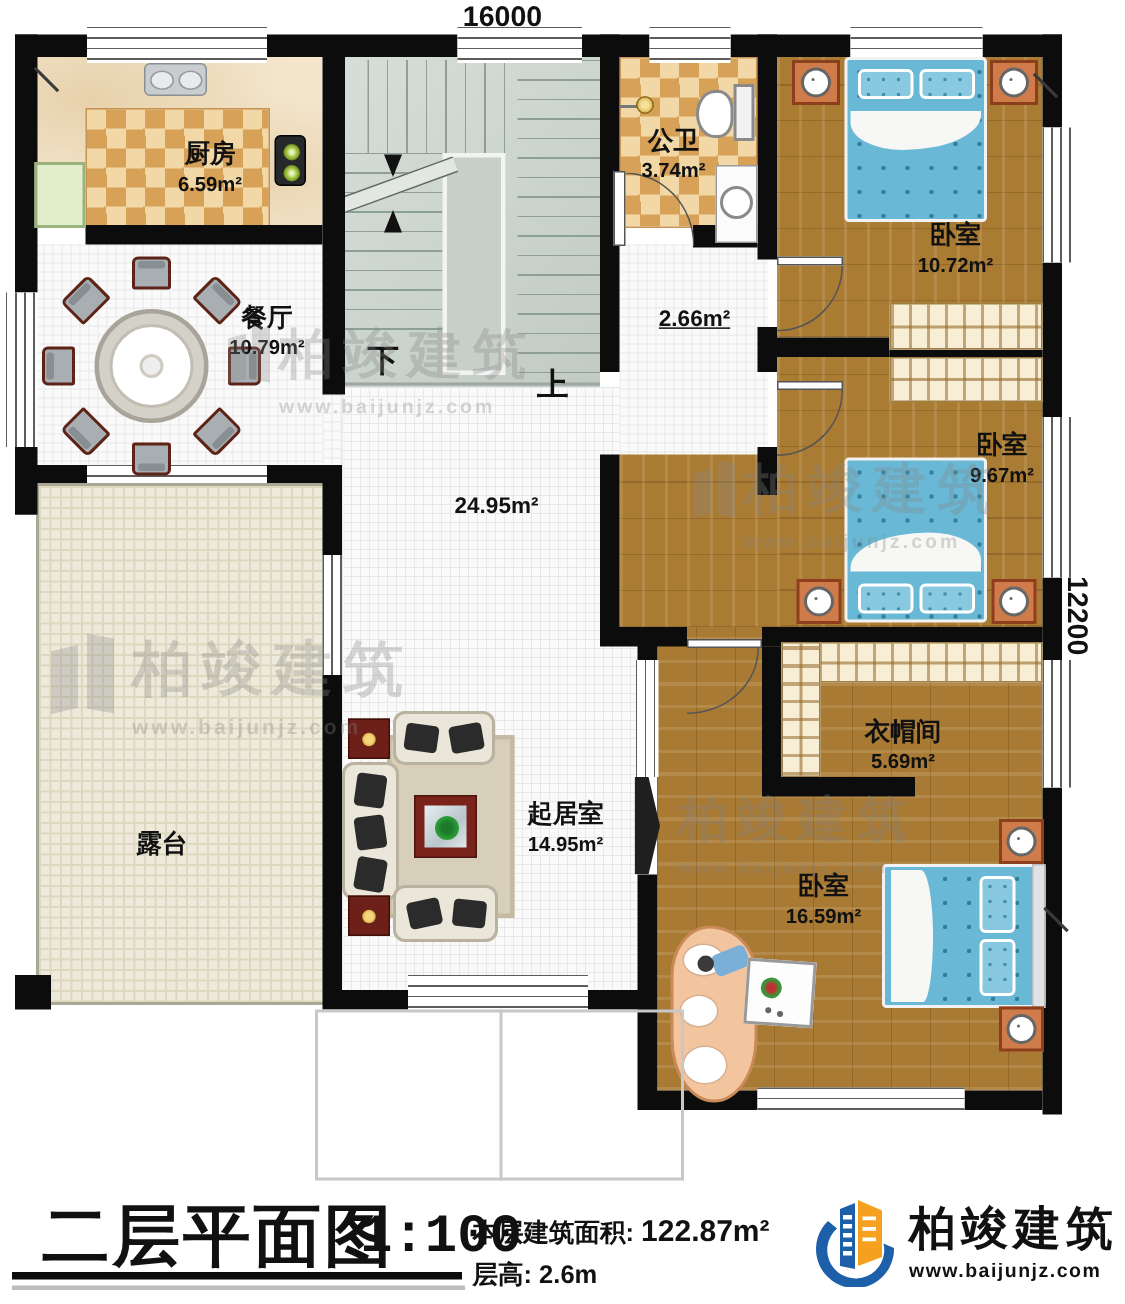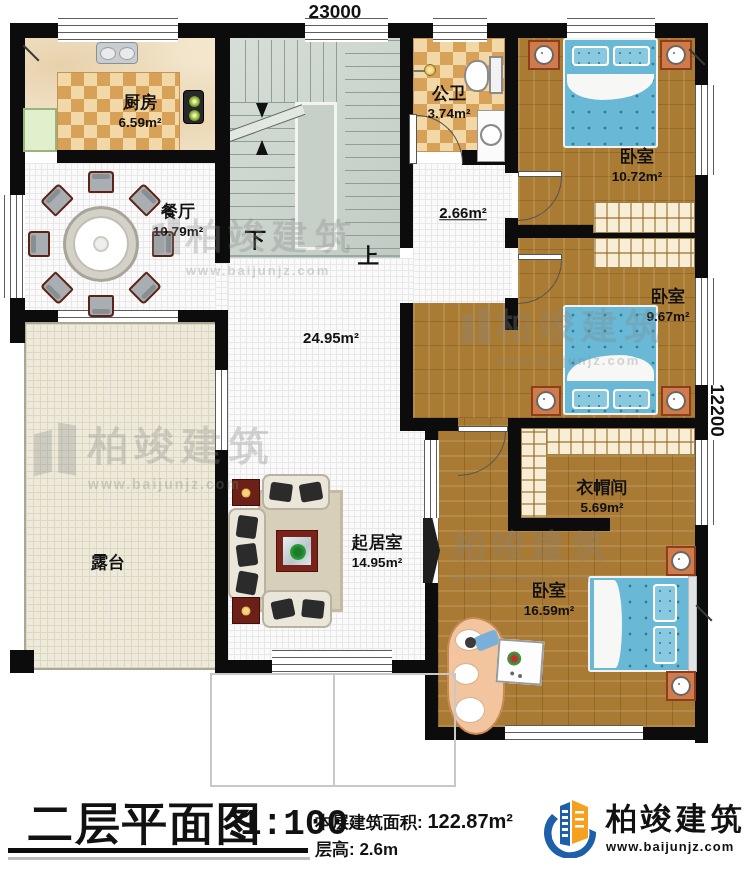--- a/index.html
+++ b/index.html
@@ -370,21 +370,21 @@
   </div>
   <div class="wm-logo" style="left:30px;top:420px;width:52px;height:60px;">
     <i style="left:4px;top:12px;width:18px;height:42px;transform:skewY(-14deg);"></i>
     <i style="left:28px;top:4px;width:18px;height:50px;transform:skewY(10deg);"></i>
   </div>
   <div class="wm" style="left:452px;top:524px;font-size:33px;">
     <span class="brand">柏竣建筑</span>
     <div class="url" style="font-size:12.5px;margin-top:2px;">www.baijunjz.com</div>
   </div>
 
-  <div class="dim" style="left:300px;top:1px;width:70px;text-align:center;">23000</div>
+  <div class="dim" style="left:300px;top:1px;width:70px;text-align:center;">16000</div>
   <div class="dim dim-v" style="left:706px;top:384px;">12200</div>
   <div class="tick" style="left:20px;top:52px;"></div>
   <div class="tick" style="left:686px;top:56px;"></div>
   <div class="tick" style="left:693px;top:612px;"></div>
   <div class="outline" style="left:210px;top:673px;width:246px;height:114px;"></div>
   <div class="fix" style="left:333px;top:673px;width:2px;height:114px;background:#c8c8c8;"></div>
 
   <div class="ft-title" style="left:8px;top:794px;">二层平面图</div>
   <div class="ft-scale" style="left:240px;top:804px;">1:100</div>
   <div class="ft-line1" style="left:8px;top:848px;width:300px;height:5px;"></div>

